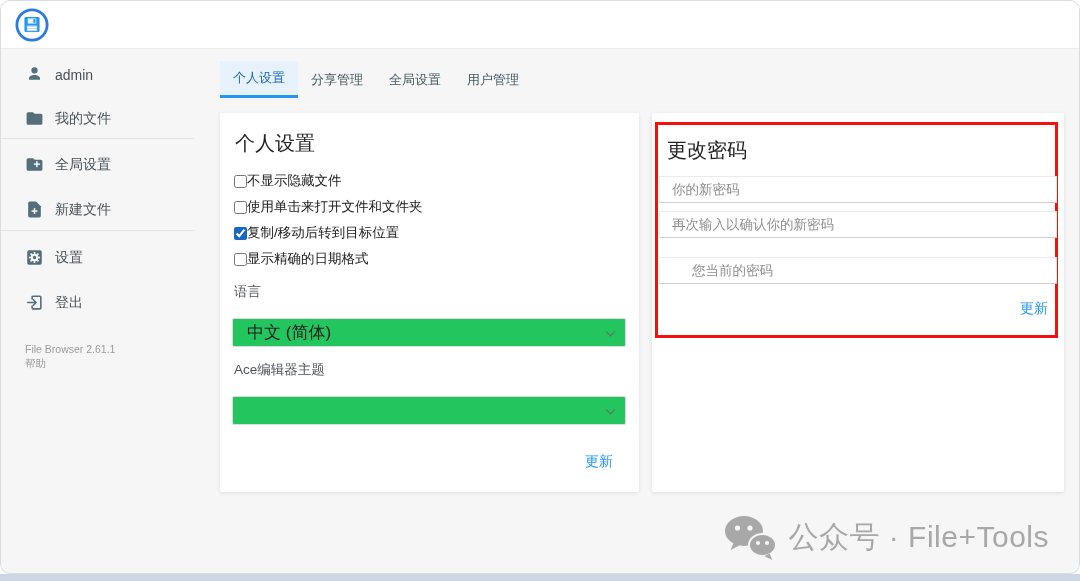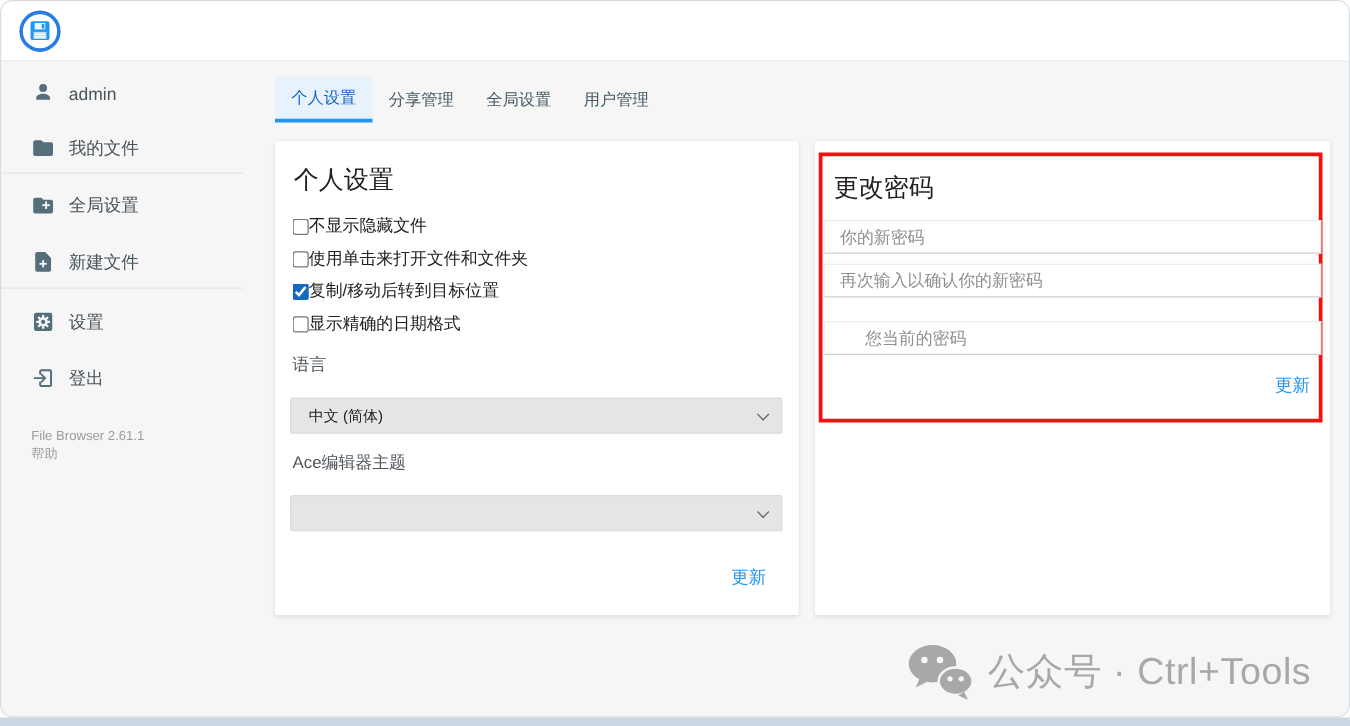--- a/index.html
+++ b/index.html
@@ -34,21 +34,21 @@
   .card-left { left:219px; width:419px; height:379px; }
   .card-right { left:651px; width:412px; height:379px; }
   .card-title { position:absolute; left:15px; font-size:20px; font-weight:500; color:#222; white-space:nowrap; }
 
   .cb-row { position:absolute; left:14px; display:flex; align-items:center; gap:0; font-size:13.5px; color:#212121; cursor:pointer; white-space:nowrap; }
   .cb-row input { width:13px; height:13px; accent-color:#1669c1; cursor:pointer; }
 
   .field-label { position:absolute; left:14px; font-size:13.5px; color:#4d545a; }
   .select-wrap { position:absolute; left:12px; width:394px; height:29px; }
   .select-wrap select { width:100%; height:100%; appearance:none; -webkit-appearance:none; border:1px solid #dcdcdc;
-          border-radius:2px; background:#e5e5e5; padding:0 26px 0 14px; font-size:12px; color:#222;
+          border-radius:2px; background:#22c55e; padding:0 26px 0 14px; font-size:17px; color:#222;
           font-family:"Liberation Sans","DejaVu Sans",sans-serif; cursor:pointer; }
   .chev { position:absolute; right:12px; top:50%; width:7px; height:7px; border-right:1.5px solid #666;
           border-bottom:1.5px solid #666; transform:translateY(-70%) rotate(45deg); pointer-events:none; }
 
   .flat-btn { position:absolute; font-size:14px; font-weight:500; color:#2196f3; cursor:pointer; background:none; border:none;
               font-family:"Liberation Sans","DejaVu Sans",sans-serif; }
 
   
   .annotation-box { position:absolute; left:3px; top:9px; width:403px; height:216px; border:3px solid #f50f0f; pointer-events:none; }
   .pwd-input { position:absolute; left:7px; width:398px; height:27px; border:1px solid #ececec; border-bottom-color:#cfcfcf;
@@ -208,17 +208,17 @@
       <svg width="52" height="46" viewBox="0 0 52 46">
         <ellipse cx="20" cy="17" rx="19" ry="15" fill="#a8a8a8"></ellipse>
         <path d="M10 28l-3.5 8 9-4.5z" fill="#a8a8a8"></path>
         <circle cx="13.5" cy="14" r="2.6" fill="#f6f6f7"></circle>
         <circle cx="26" cy="14" r="2.6" fill="#f6f6f7"></circle>
         <ellipse cx="38.5" cy="31" rx="13.5" ry="11" fill="#a8a8a8" stroke="#f6f6f7" stroke-width="2"></ellipse>
         <path d="M45.5 39.5l2.8 6.5-7.8-3.8z" fill="#a8a8a8"></path>
         <circle cx="34" cy="29" r="2.1" fill="#f6f6f7"></circle>
         <circle cx="43" cy="29" r="2.1" fill="#f6f6f7"></circle>
       </svg>
-      <span class="wm-text">公众号 · Ctrl+Tools</span>
+      <span class="wm-text">公众号 · File+Tools</span>
     </div>
 
   </div>
 </div>
 
 </body></html>

